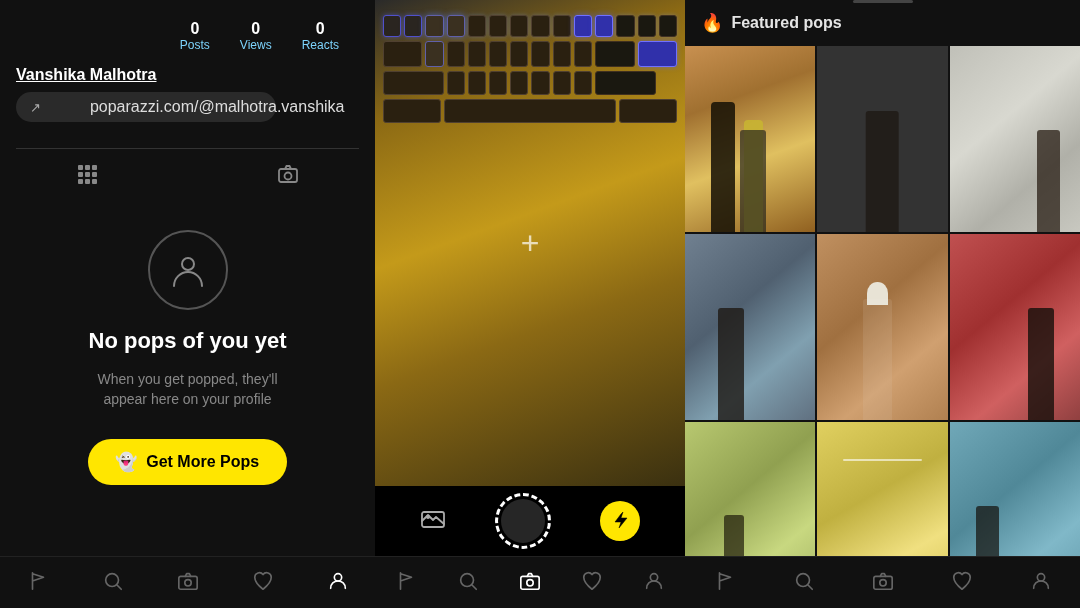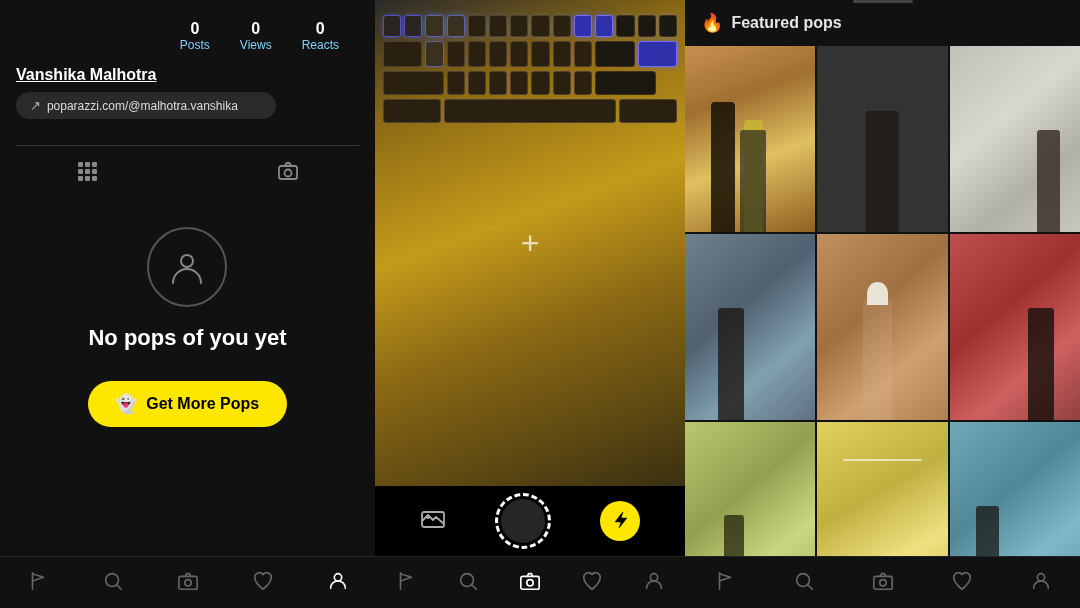--- a/index.html
+++ b/index.html
@@ -93,21 +93,22 @@
       background: #2a2a2a;
       border-radius: 20px;
       padding: 6px 14px;
       margin-top: 8px;
       width: 100%;
       max-width: 260px;
     }
 
     .profile-url-text {
       color: #ddd;
-      font-size: 12px;
+      font-size: 16px;
+      margin-left: 43px;
     }
 
     .profile-url-icon {
       color: #aaa;
       font-size: 13px;
     }
 
     .divider {
       width: 100%;
       height: 1px;
@@ -150,21 +151,21 @@
 
     .person-icon-svg {
       width: 38px;
       height: 38px;
     }
 
     .no-pops-title {
       color: #fff;
       font-size: 22px;
       font-weight: 700;
-      margin-bottom: 0;
+      margin-bottom: 16px;
       text-align: center;
     }
 
     .no-pops-subtitle {
       color: #888;
       font-size: 14px;
       text-align: center;
       line-height: 1.4;
       max-width: 220px;
     }
@@ -466,20 +467,21 @@
     </div>
 
     <div class="no-pops-section">
       <div class="person-circle">
         <svg class="person-icon-svg" viewBox="0 0 38 38" fill="none">
           <circle cx="19" cy="13" r="6" stroke="#888" stroke-width="2"></circle>
           <path d="M5 35c0-7.732 6.268-14 14-14s14 6.268 14 14" stroke="#888" stroke-width="2" stroke-linecap="round"></path>
         </svg>
       </div>
       <div class="no-pops-title">No pops of you yet</div>
+      <div class="no-pops-subtitle">When you get popped, they'll appear here on your profile</div>
 
       <button class="get-more-btn">
         <span class="snapchat-icon">👻</span>
         <span>Get More Pops</span>
       </button>
     </div>
 
     <div class="bottom-nav">
       <div>
         <svg class="nav-svg" viewBox="0 0 24 24">

